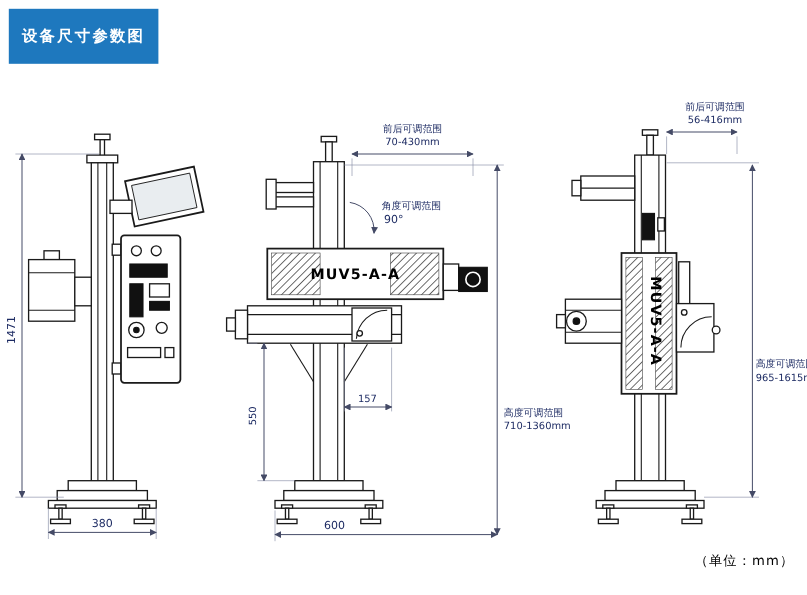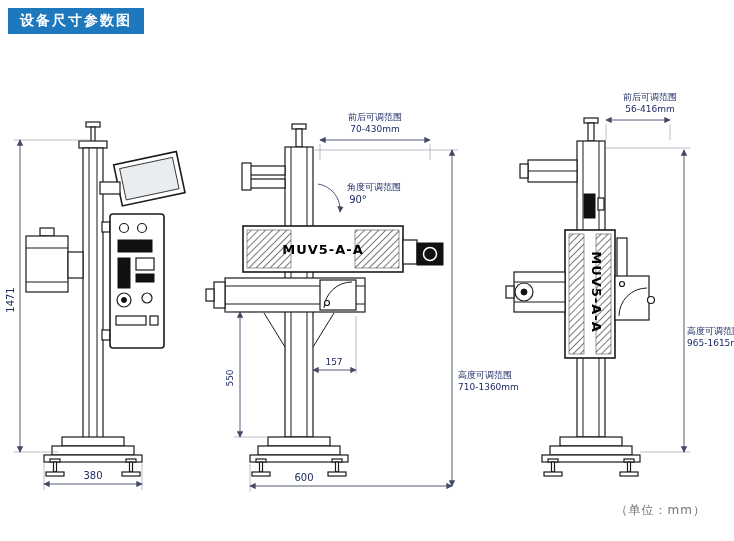--- a/index.html
+++ b/index.html
@@ -1,32 +1,32 @@
 <!DOCTYPE html>
 <html><head>
 <meta charset="utf-8">
 <style>
   html,body{margin:0;padding:0;background:#ffffff;}
   body{width:734px;height:541px;position:relative;font-family:"DejaVu Sans","Liberation Sans",sans-serif;overflow:hidden;}
   .banner{
     position:absolute;left:8px;top:8px;z-index:5;
     background:#1e78be;color:#ffffff;font-size:14px;font-weight:bold;
-    padding:4px 12px;letter-spacing:2px;
+    padding:16px 12px;letter-spacing:2px;
   }
   svg{position:absolute;left:0;top:0;}
   .mach{stroke:#1a1a1a;fill:#ffffff;stroke-width:1.2;}
   .mach-thick{stroke:#1a1a1a;fill:#ffffff;stroke-width:1.6;}
   .dark{fill:#111111;stroke:#111111;}
   .mline{stroke:#1a1a1a;stroke-width:1;fill:none;}
   .dim{stroke:#444a66;stroke-width:0.9;fill:none;}
   .ext{stroke:#8a8fa8;stroke-width:0.6;fill:none;}
   .dimtext{fill:#1d2b63;font-size:9px;}
   .dimnum{fill:#1d2b63;font-size:10px;}
   .model{fill:#000;font-size:13px;font-weight:bold;letter-spacing:1px;}
-  .unit{position:absolute;right:28px;bottom:22px;font-size:12px;color:#737373;letter-spacing:1px;}
+  .unit{position:absolute;right:12px;bottom:22px;font-size:12px;color:#000000;letter-spacing:1px;}
 </style>
 </head>
 <body>
 
 <div class="banner">
   <span>设备尺寸参数图</span>
 </div>
 
 <svg width="734" height="541" viewBox="0 0 734 541">
   <defs>

